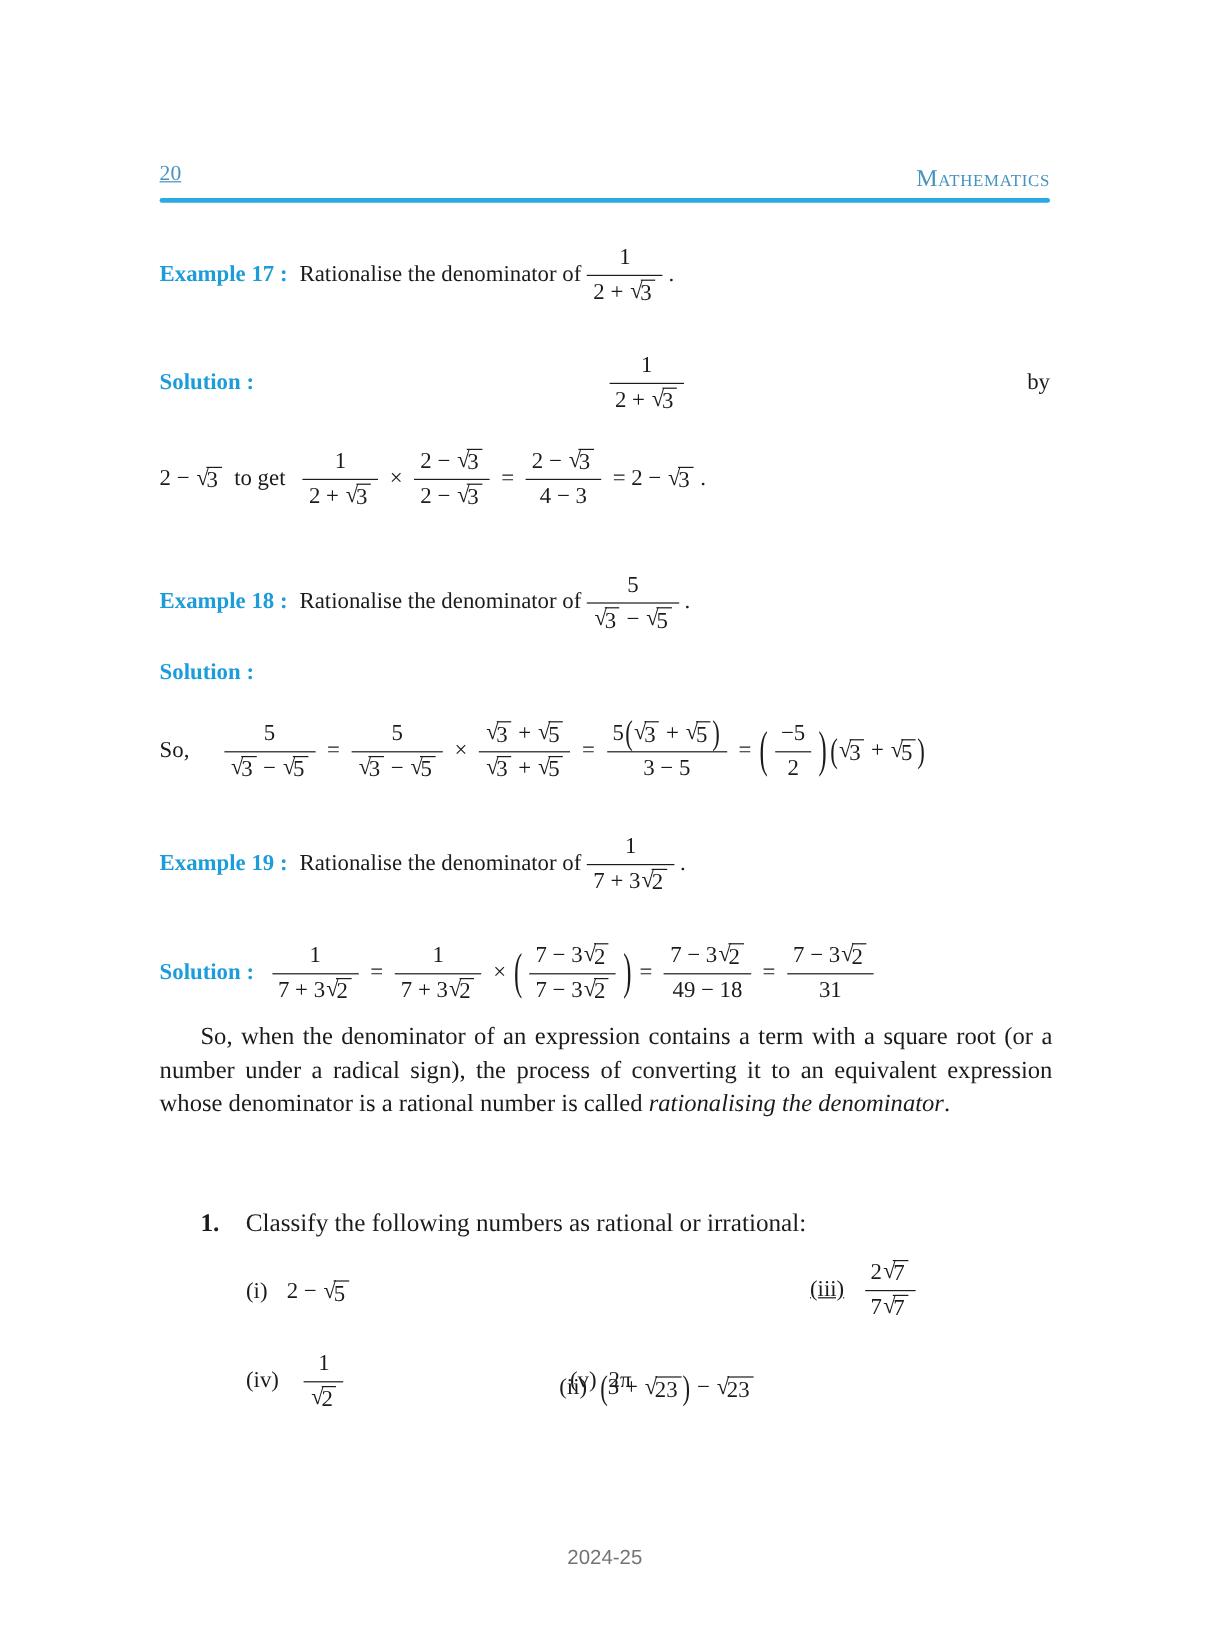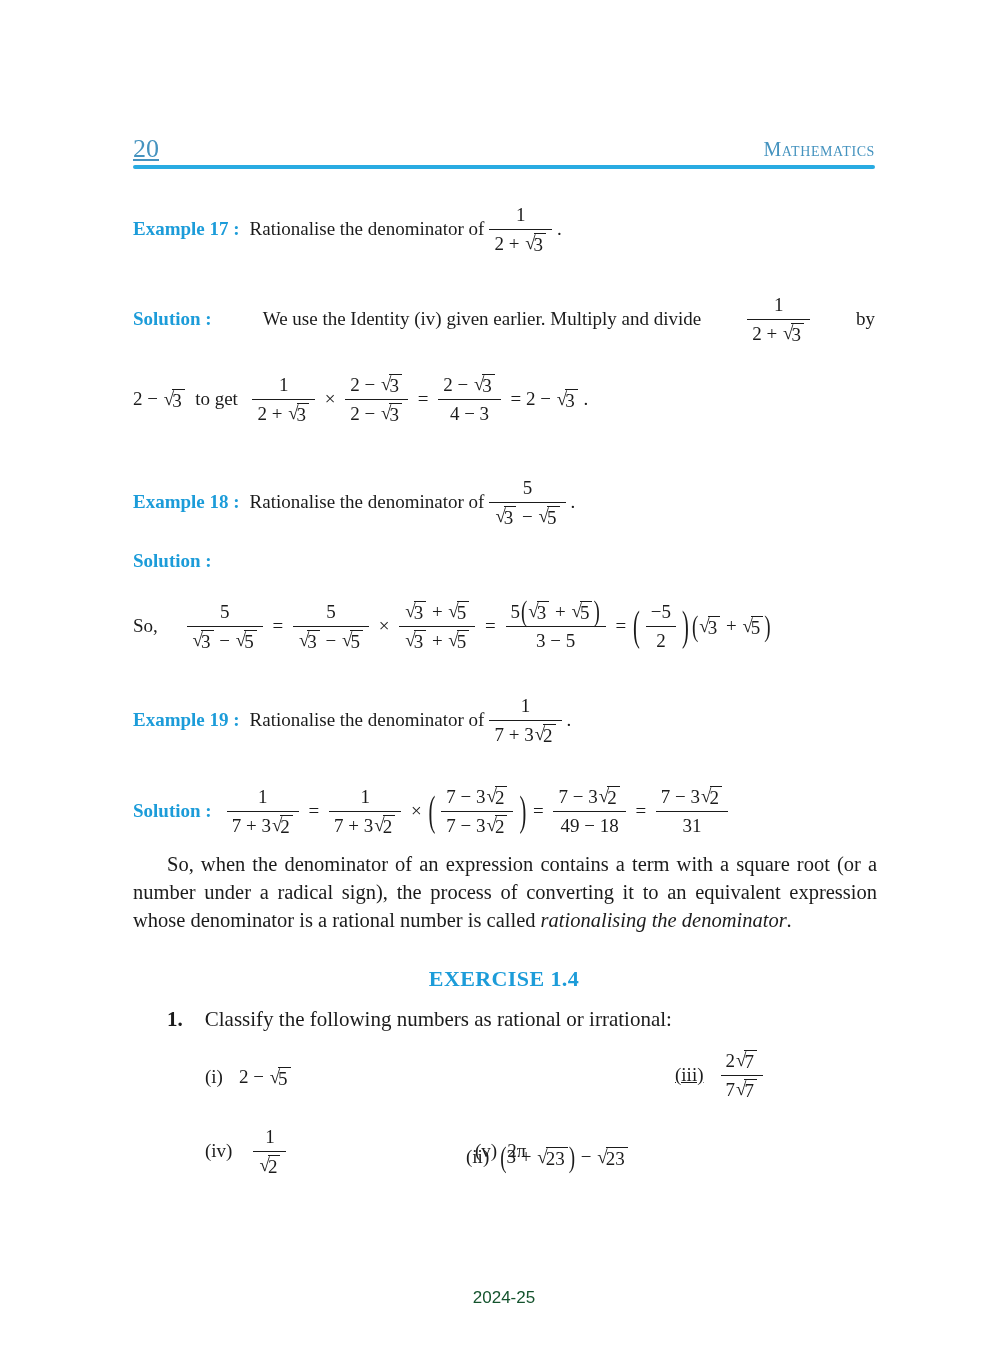--- a/index.html
+++ b/index.html
@@ -1,20 +1,20 @@
 <!DOCTYPE html>
 <html style="--accent: #1c9cd9; --rule: #29abe2; --hdr: #4593bf; --ink: #1b1b1b;"><head>
 <meta charset="utf-8">
 <style>
   html,body{margin:0;padding:0;background:#ffffff;}
   .page{position:relative;width:1008px;height:1363px;background:#fff;
         font-family:"Liberation Serif",serif;color:var(--ink,#1b1b1b);overflow:hidden;}
 
   
-  .pg-num{position:absolute;left:133px;top:134px;font-size:26px;color:var(--hdr,#4593bf);text-decoration:underline;}
+  .pg-num{position:absolute;left:133px;top:134px;font-size:18px;color:var(--hdr,#4593bf);text-decoration:underline;}
   .run-head{position:absolute;right:133px;top:138px;font-size:20px;color:var(--hdr,#4593bf);
             font-variant:small-caps;letter-spacing:.6px;}
   .rule{position:absolute;left:133px;width:742px;top:165px;height:4px;background:var(--rule,#29abe2);border-radius:2px;}
 
   
   .mrow{position:absolute;display:flex;align-items:center;font-size:19px;white-space:pre;}
   .mt{white-space:pre;}
   .slabel{font-weight:700;color:var(--accent,#1c9cd9);margin-right:10px;white-space:pre;}
   .prompt{white-space:pre;}
   .justify{width:742px;justify-content:space-between;}
@@ -56,40 +56,39 @@
   .qnum{font-weight:700;margin-right:22px;}
 
   #item-i{left:205px;top:1048px;height:58px;}
   #item-ii{left:466px;top:1104px;height:64px;align-items:flex-end;}
   #item-iii{left:675px;top:1040px;height:70px;}
   #item-iv{left:205px;top:1118px;height:66px;}
   #item-v{left:475px;top:1122px;height:58px;}
   .ilabel{margin-right:16px;white-space:pre;}
 
   .footer{position:absolute;left:0;top:1288px;width:100%;text-align:center;
-          font-family:"Liberation Sans",sans-serif;font-size:17px;color:#14532d;}
+          font-family:"Liberation Sans",sans-serif;font-size:17px;color:#737373;}
 </style>
 </head>
 <body>
 
 <div class="page">
 
   <div class="pg-num">20</div>
   <div class="run-head">Mathematics</div>
   <div class="rule"></div>
 
   <div class="mrow" id="ex17-head">
     <span class="slabel">Example 17 :</span>
     <span class="prompt">Rationalise the denominator of</span>
     <span class="mx" style="display:inline-flex;align-items:center;"><span class="frac"><span class="num"><span class="mt">1</span></span><span class="fbar"></span><span class="den"><span class="mt">2 + </span><span class="sq"><span class="rsym">√</span><span class="rad">3</span></span></span></span><span class="mt">.</span></span>
   </div>
 
   <div class="mrow justify" id="sol17">
     <span class="slabel">Solution :</span>
-    <span class="mt">We use the Identity (iv) given earlier. Multiply and divide</span>
     <span class="mx" style="display:inline-flex;align-items:center;"><span class="frac"><span class="num"><span class="mt">1</span></span><span class="fbar"></span><span class="den"><span class="mt">2 + </span><span class="sq"><span class="rsym">√</span><span class="rad">3</span></span></span></span></span>
     <span class="mt">by</span>
   </div>
 
   <div class="mrow" id="eq17"><span class="mt">2 − </span><span class="sq"><span class="rsym">√</span><span class="rad">3</span></span><span class="mt">  to get  </span><span class="frac"><span class="num"><span class="mt">1</span></span><span class="fbar"></span><span class="den"><span class="mt">2 + </span><span class="sq"><span class="rsym">√</span><span class="rad">3</span></span></span></span><span class="mt"> × </span><span class="frac"><span class="num"><span class="mt">2 − </span><span class="sq"><span class="rsym">√</span><span class="rad">3</span></span></span><span class="fbar"></span><span class="den"><span class="mt">2 − </span><span class="sq"><span class="rsym">√</span><span class="rad">3</span></span></span></span><span class="mt"> = </span><span class="frac"><span class="num"><span class="mt">2 − </span><span class="sq"><span class="rsym">√</span><span class="rad">3</span></span></span><span class="fbar"></span><span class="den"><span class="mt">4 − 3</span></span></span><span class="mt"> = 2 − </span><span class="sq"><span class="rsym">√</span><span class="rad">3</span></span><span class="mt"> .</span></div>
 
   <div class="mrow" id="ex18-head">
     <span class="slabel">Example 18 :</span>
     <span class="prompt">Rationalise the denominator of</span>
     <span class="mx" style="display:inline-flex;align-items:center;"><span class="frac"><span class="num"><span class="mt">5</span></span><span class="fbar"></span><span class="den"><span class="sq"><span class="rsym">√</span><span class="rad">3</span></span><span class="mt"> − </span><span class="sq"><span class="rsym">√</span><span class="rad">5</span></span></span></span><span class="mt">.</span></span>
@@ -107,21 +106,20 @@
     <span class="mx" style="display:inline-flex;align-items:center;"><span class="frac"><span class="num"><span class="mt">1</span></span><span class="fbar"></span><span class="den"><span class="mt">7 + 3</span><span class="sq"><span class="rsym">√</span><span class="rad">2</span></span></span></span><span class="mt">.</span></span>
   </div>
 
   <div class="mrow" id="sol19">
     <span class="slabel">Solution :</span>
     <span class="mx" style="display:inline-flex;align-items:center;"><span class="frac"><span class="num"><span class="mt">1</span></span><span class="fbar"></span><span class="den"><span class="mt">7 + 3</span><span class="sq"><span class="rsym">√</span><span class="rad">2</span></span></span></span><span class="mt"> = </span><span class="frac"><span class="num"><span class="mt">1</span></span><span class="fbar"></span><span class="den"><span class="mt">7 + 3</span><span class="sq"><span class="rsym">√</span><span class="rad">2</span></span></span></span><span class="mt"> × </span><span class="grp p-tall"><span class="paren">(</span><span class="ginner"><span class="frac"><span class="num"><span class="mt">7 − 3</span><span class="sq"><span class="rsym">√</span><span class="rad">2</span></span></span><span class="fbar"></span><span class="den"><span class="mt">7 − 3</span><span class="sq"><span class="rsym">√</span><span class="rad">2</span></span></span></span></span><span class="paren">)</span></span><span class="mt"> = </span><span class="frac"><span class="num"><span class="mt">7 − 3</span><span class="sq"><span class="rsym">√</span><span class="rad">2</span></span></span><span class="fbar"></span><span class="den"><span class="mt">49 − 18</span></span></span><span class="mt"> = </span><span class="frac"><span class="num"><span class="mt">7 − 3</span><span class="sq"><span class="rsym">√</span><span class="rad">2</span></span></span><span class="fbar"></span><span class="den"><span class="mt">31</span></span></span></span>
   </div>
 
   <p class="para"><span>So, when the denominator of an expression contains a term with a square root (or a number under a radical sign), the process of converting it to an equivalent expression whose denominator is a rational number is called </span><em>rationalising the denominator</em><span>.</span></p>
 
-  <div class="ex-title">EXERCISE 1.4</div>
 
   <div class="q1">
     <span class="qnum">1.</span>
     <span>Classify the following numbers as rational or irrational:</span>
   </div>
 
   <div class="mrow" id="item-i">
     <span class="ilabel">(i)</span>
     <span class="mx" style="display:inline-flex;align-items:center;"><span class="mt">2 − </span><span class="sq"><span class="rsym">√</span><span class="rad">5</span></span></span>
   </div>

